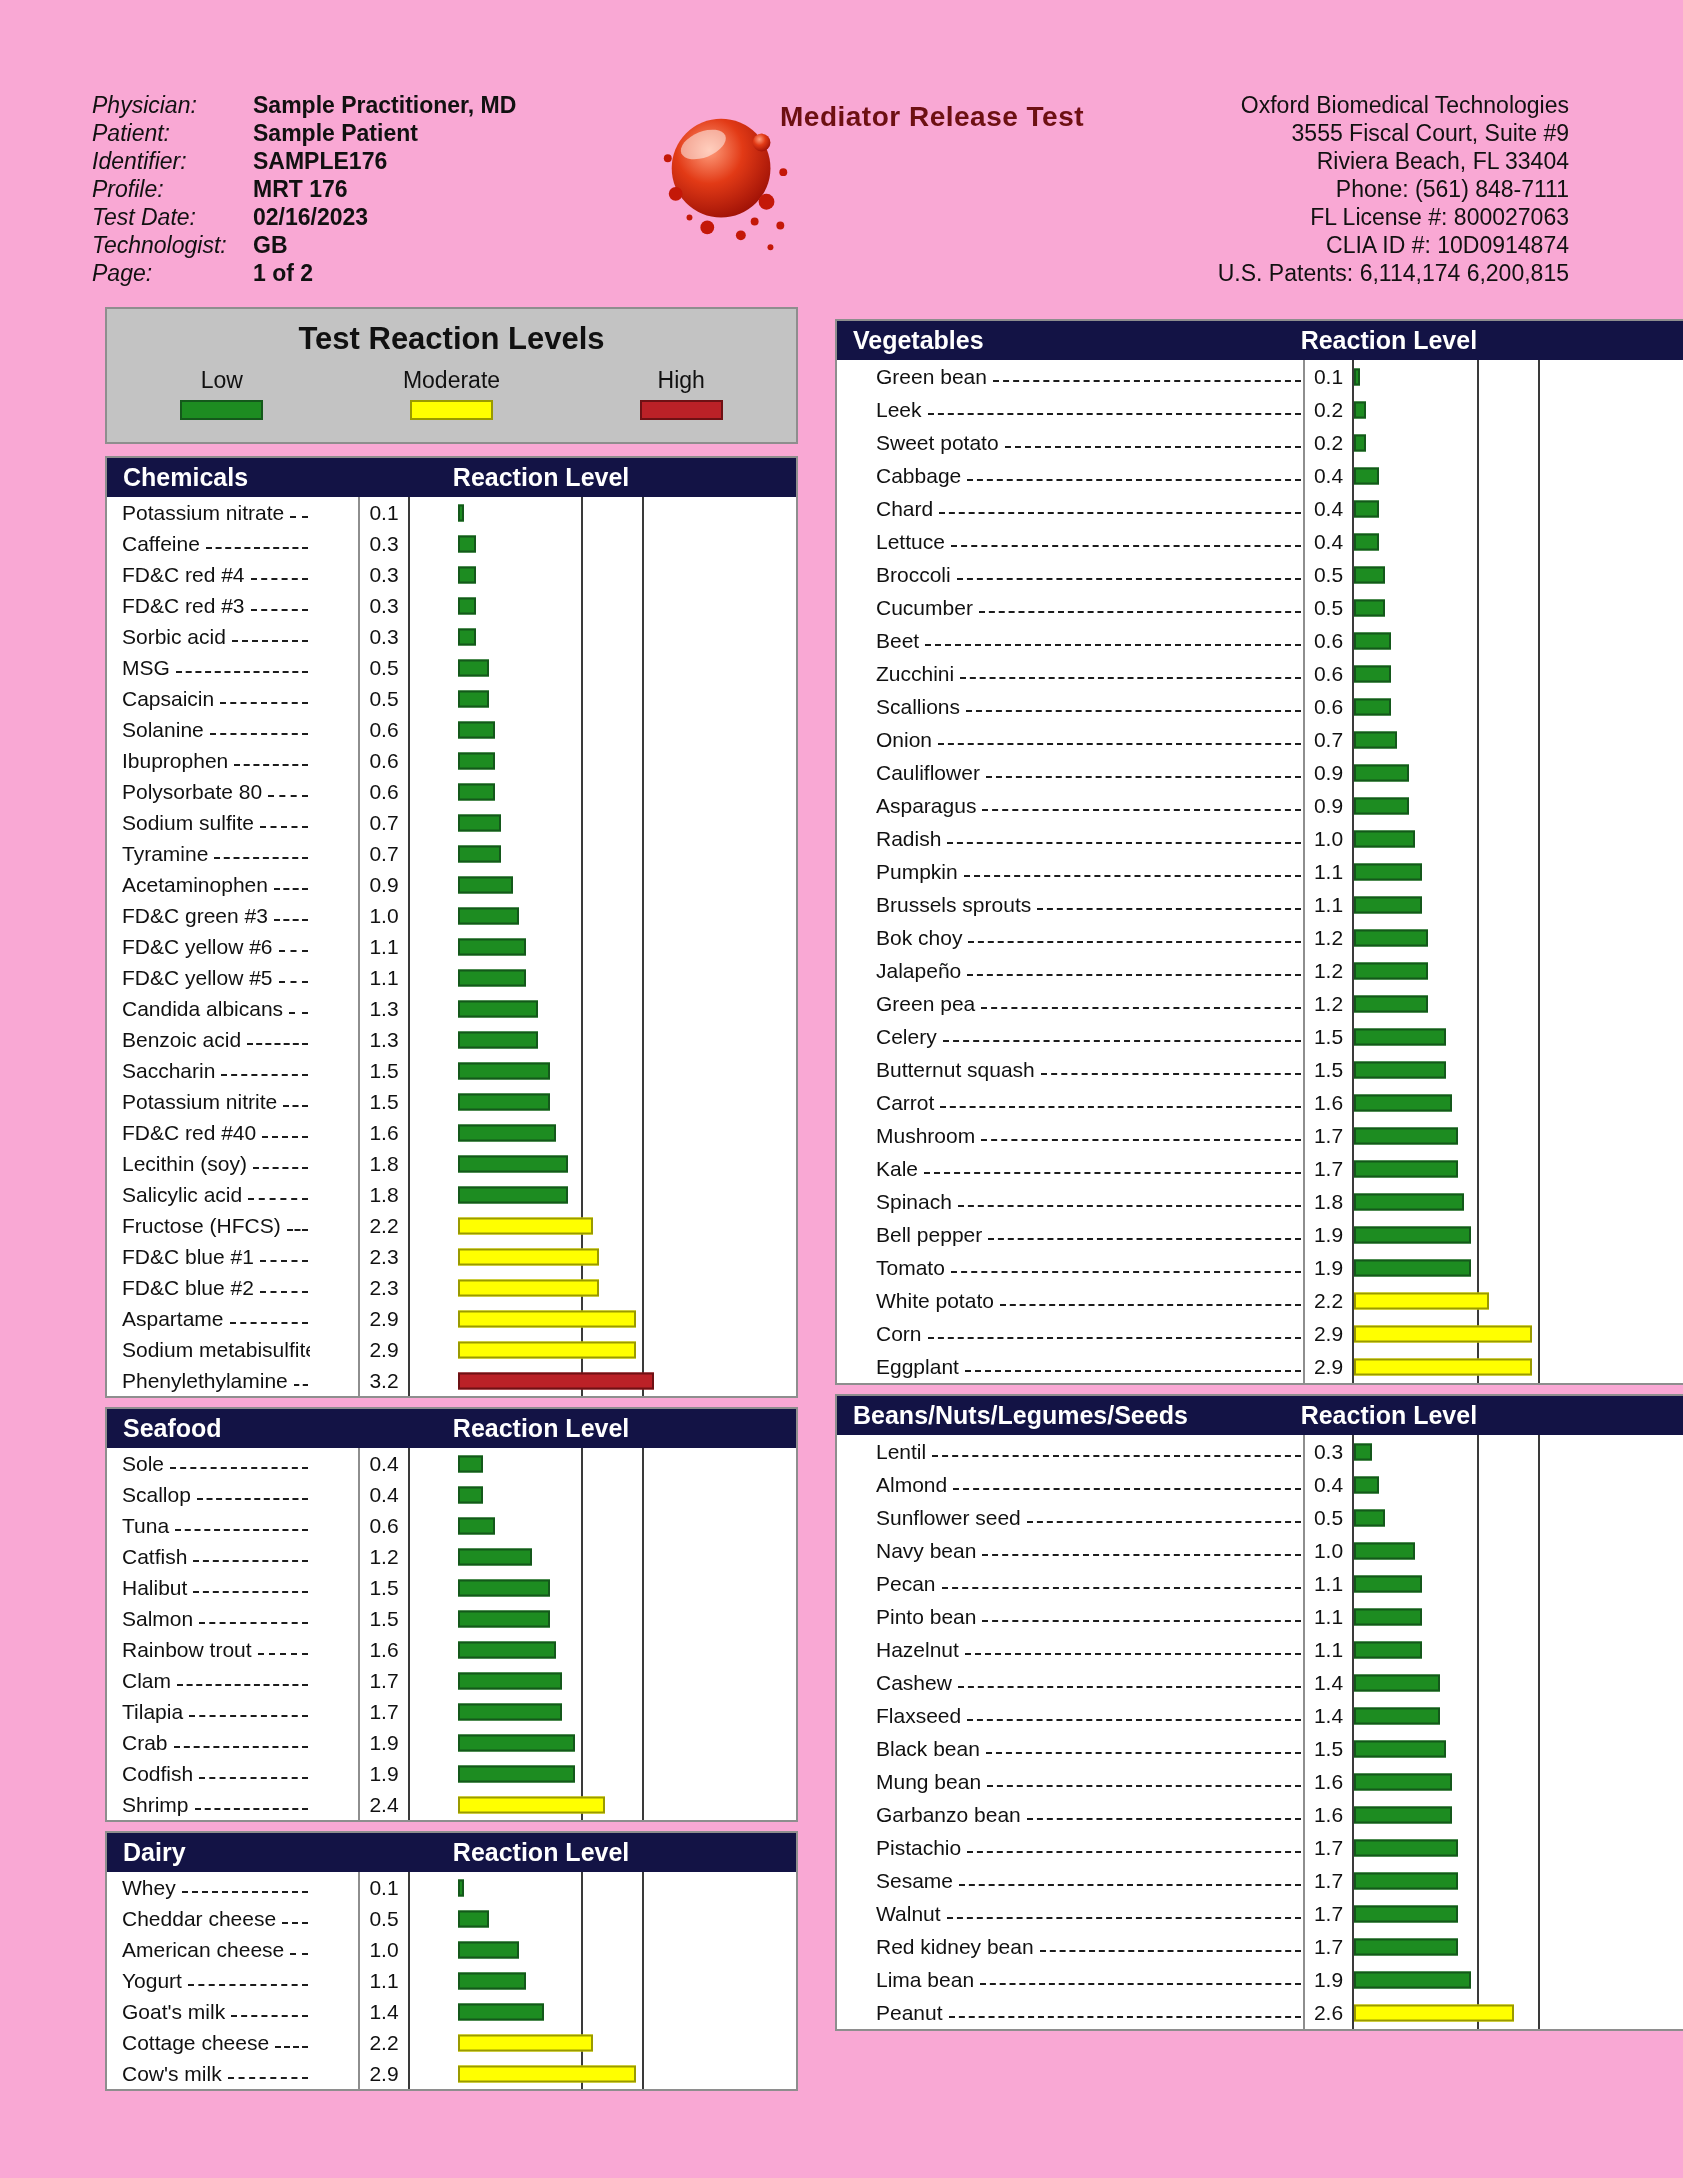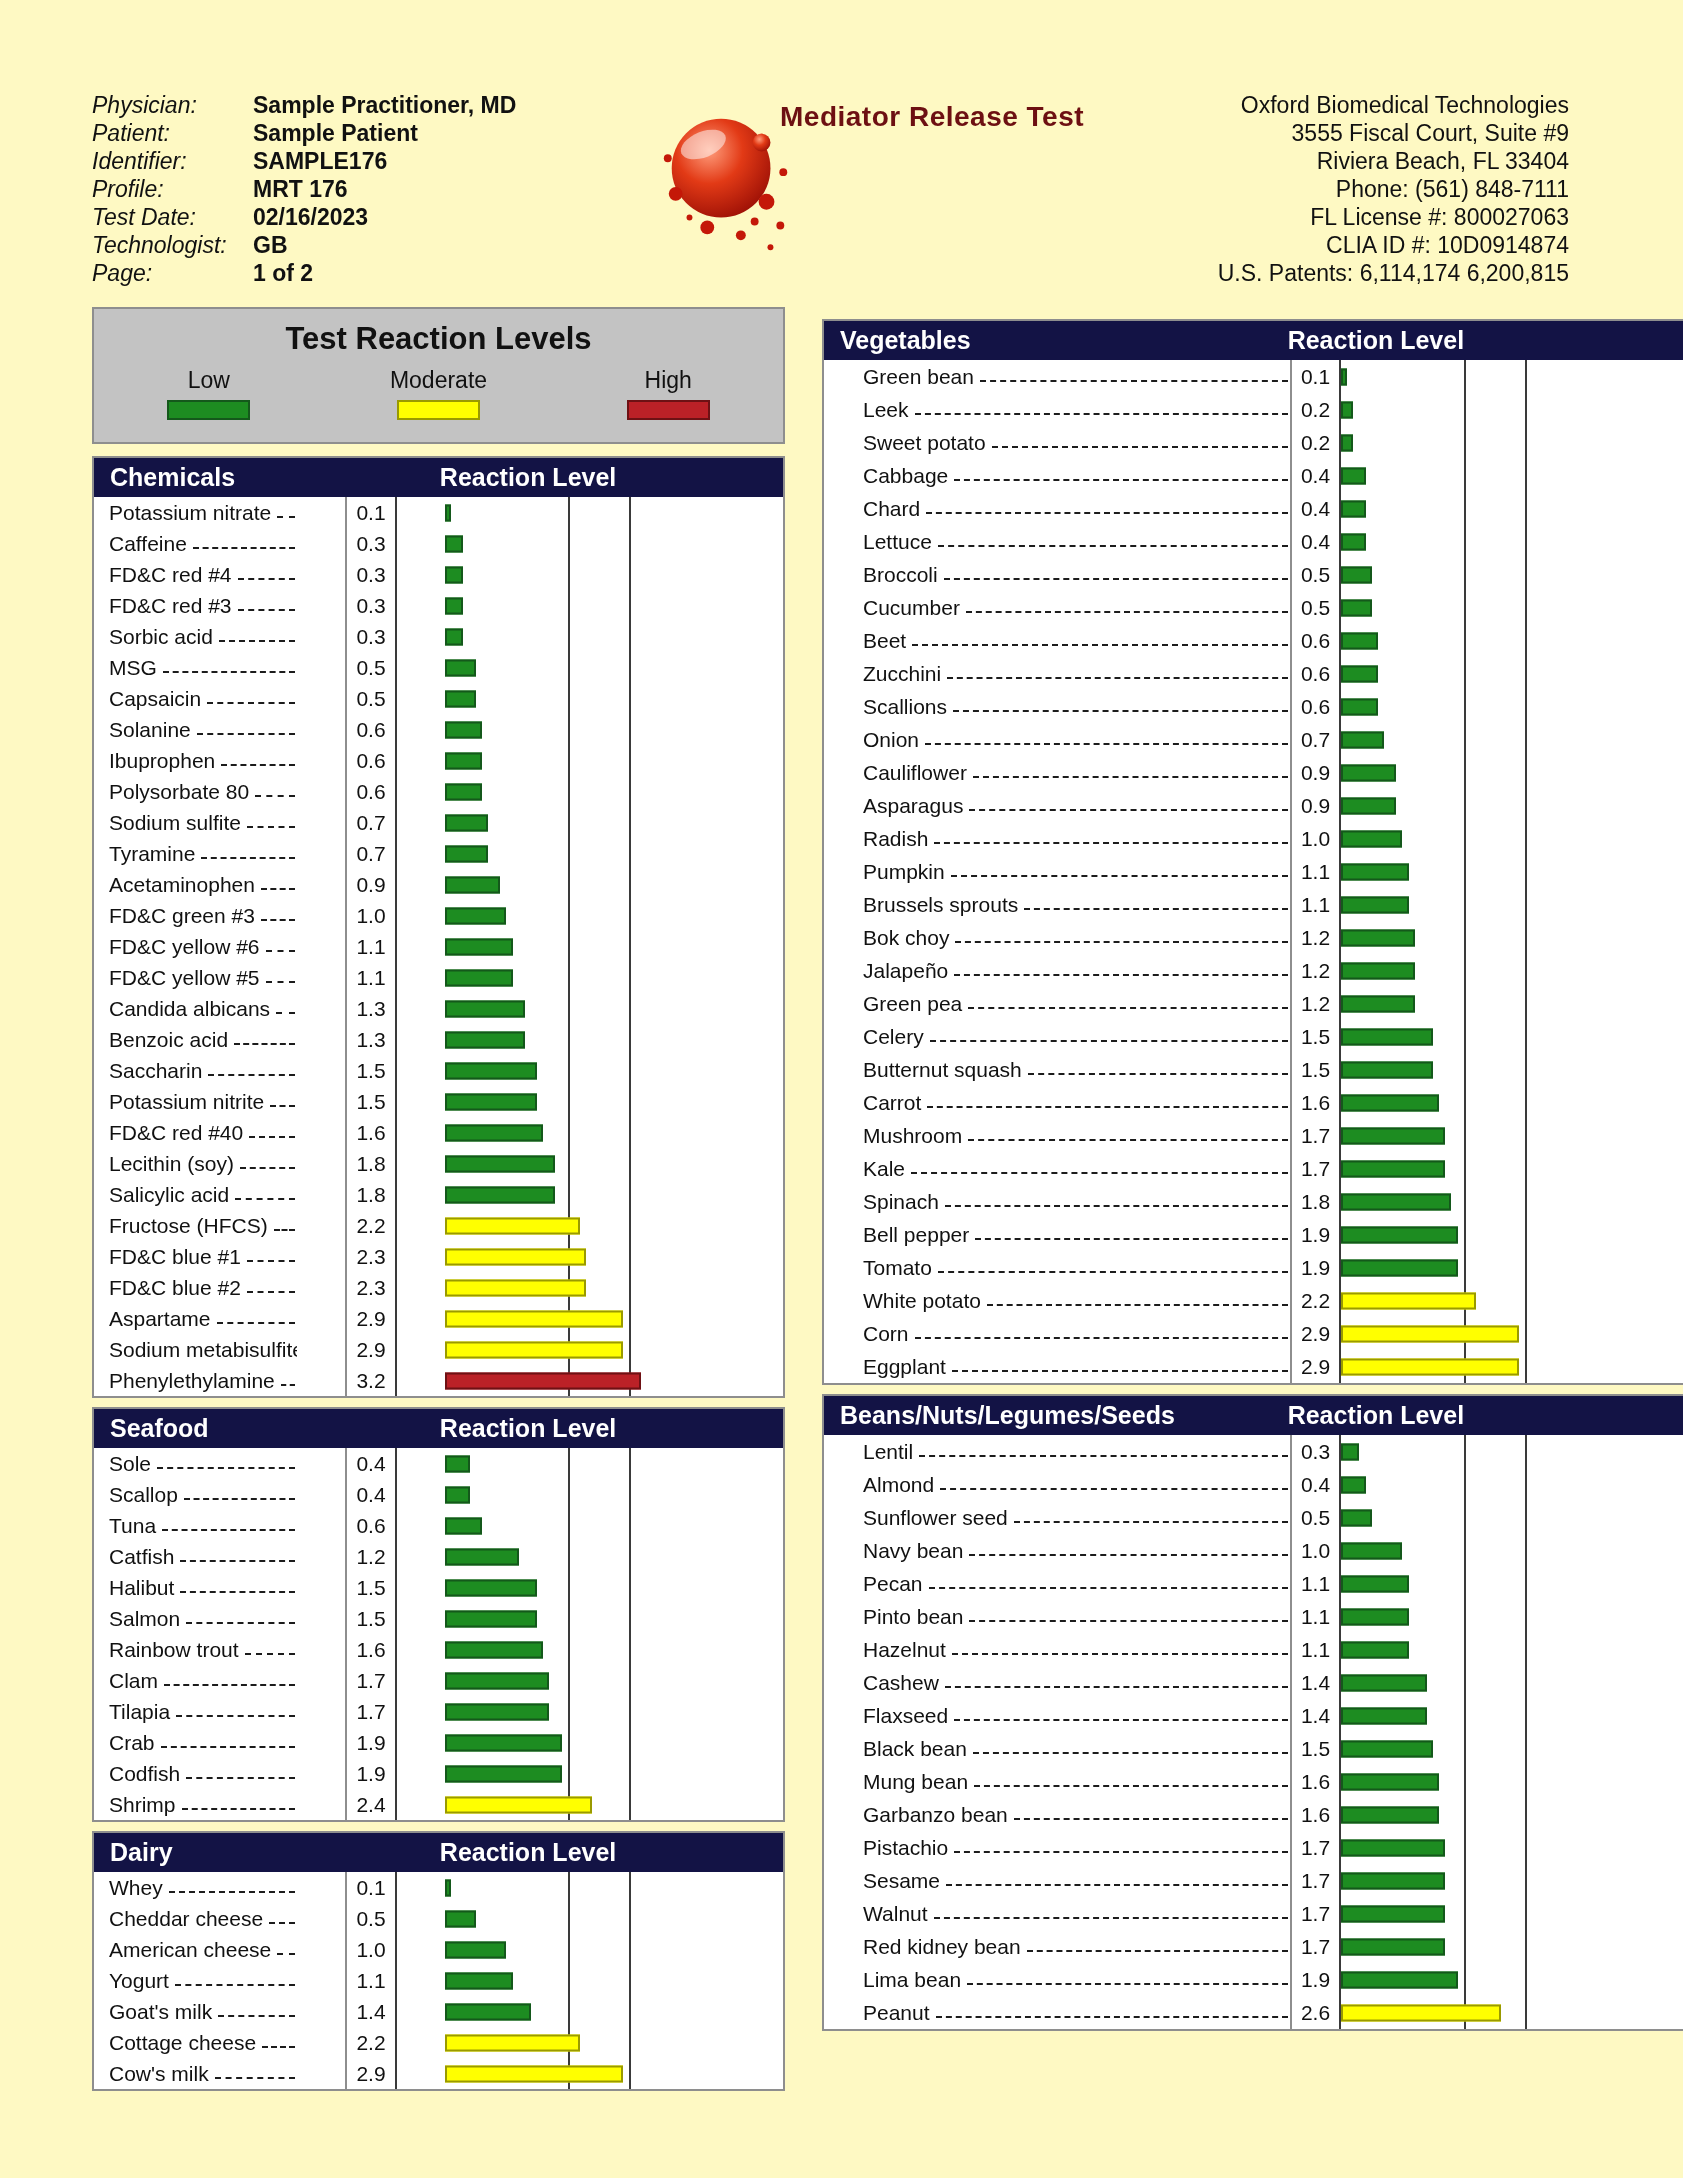--- a/index.html
+++ b/index.html
@@ -1,37 +1,37 @@
 <!DOCTYPE html>
 <html><head>
 <meta charset="utf-8">
 <style>
   * { margin:0; padding:0; box-sizing:border-box; }
   html,body { background:#ffffff; }
   body { font-family:"Liberation Sans", sans-serif; color:#111; }
-  .page { width:1683px; height:2178px; background:#fef9c3; padding:91px 114px 0 92px; position:relative; }
+  .page { width:1683px; height:2178px; background:#f9a8d4; padding:91px 114px 0 92px; position:relative; }
 
   
   .top { display:flex; justify-content:space-between; align-items:flex-start; height:216px; }
   .info-block { font-size:23px; line-height:28px; }
   .info-row { display:flex; }
   .info-label { font-style:italic; width:161px; }
   .info-value { font-weight:bold; }
   .lab-block { font-size:23px; line-height:28px; text-align:right; }
 
   .logo { display:flex; align-items:flex-start; margin-top:8px; }
   .logo-art { margin-right:-26px; position:relative; z-index:0; }
   .logo-text { position:relative; z-index:1; }
   .logo-mrt { font-size:99px; line-height:91px; font-weight:bold; color:#cf1d1d;
               letter-spacing:2px; text-shadow:3px 4px 0 rgba(130,10,10,.25); }
   .logo-reg { font-size:26px; color:#cf1d1d; vertical-align:38px; font-weight:bold; }
   .logo-sub { font-size:28px; font-weight:bold; color:#6d1012; margin-top:2px; letter-spacing:0.5px; }
 
   
-  .columns { display:flex; gap:37px; margin-top:0; }
+  .columns { display:flex; gap:37px; margin-top:0;margin-left:13px; }
   .col { display:block; }
   .col-left-wrap { width:693px; }
   .col-right-wrap { width:747px; padding-top:12px; }
 
   
   .legend { width:693px; height:137px; background:#c3c3c3; border:2px solid #8e8e8e; margin-bottom:12px; padding-top:12px; }
   .legend-title { text-align:center; font-size:31px; font-weight:bold; }
   .legend-levels { display:flex; margin-top:10px; }
   .legend-level { flex:1; display:flex; flex-direction:column; align-items:center; }
   .legend-label { font-size:23px; }

